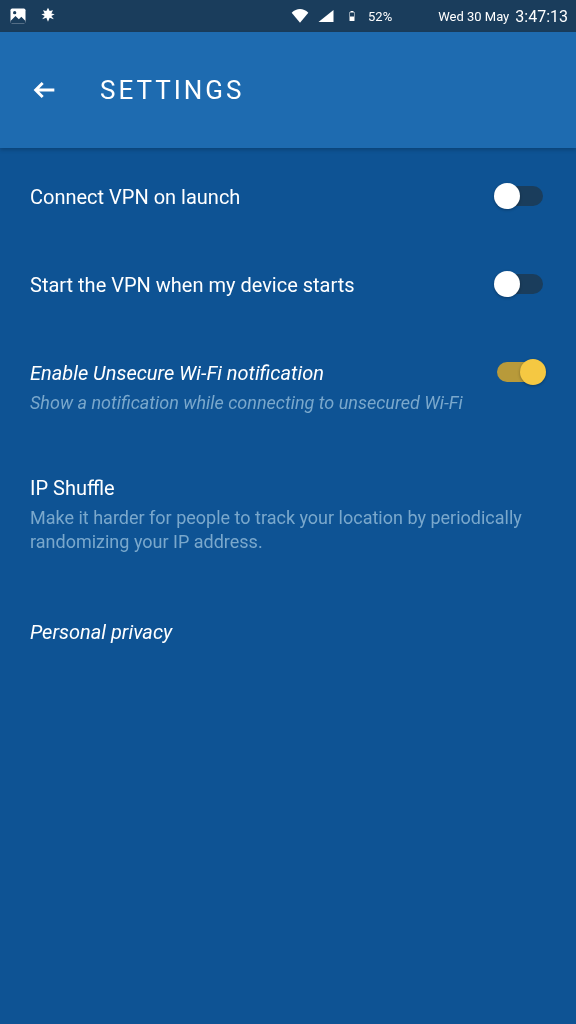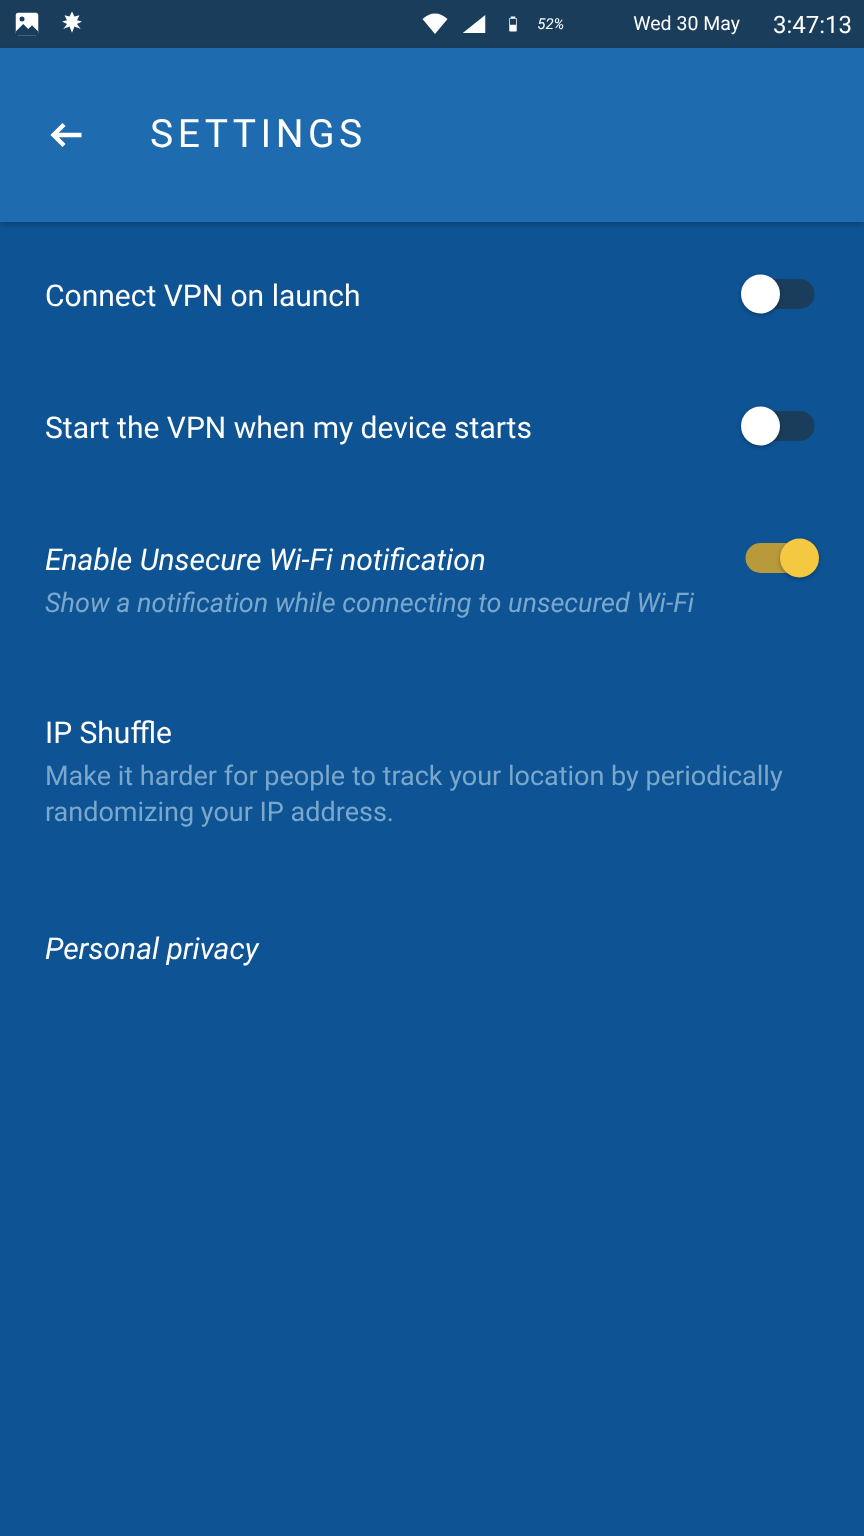--- a/index.html
+++ b/index.html
@@ -149,31 +149,29 @@
       left: 0;
     }
     
     .toggle-on .toggle-thumb {
       background: #f5c842;
       left: 26px;
     }
     
     .time-text {
       font-size: 16px;
-      margin-left: 16px;
     }
     
     .date-text {
       font-size: 13px;
       margin-left: 40px;
     }
     
     .battery-text {
-      font-size: 10px;
-      font-style: italic;
+      font-size: 13px;
     }
   </style>
 </head>
 <body>
 
 <div class="status-bar">
   <div class="status-left">
     <span class="status-icon">
       <svg viewBox="0 0 24 24" width="20" height="20" fill="#ffffff">
         <rect x="3" y="3" width="18" height="18" rx="2"></rect>

